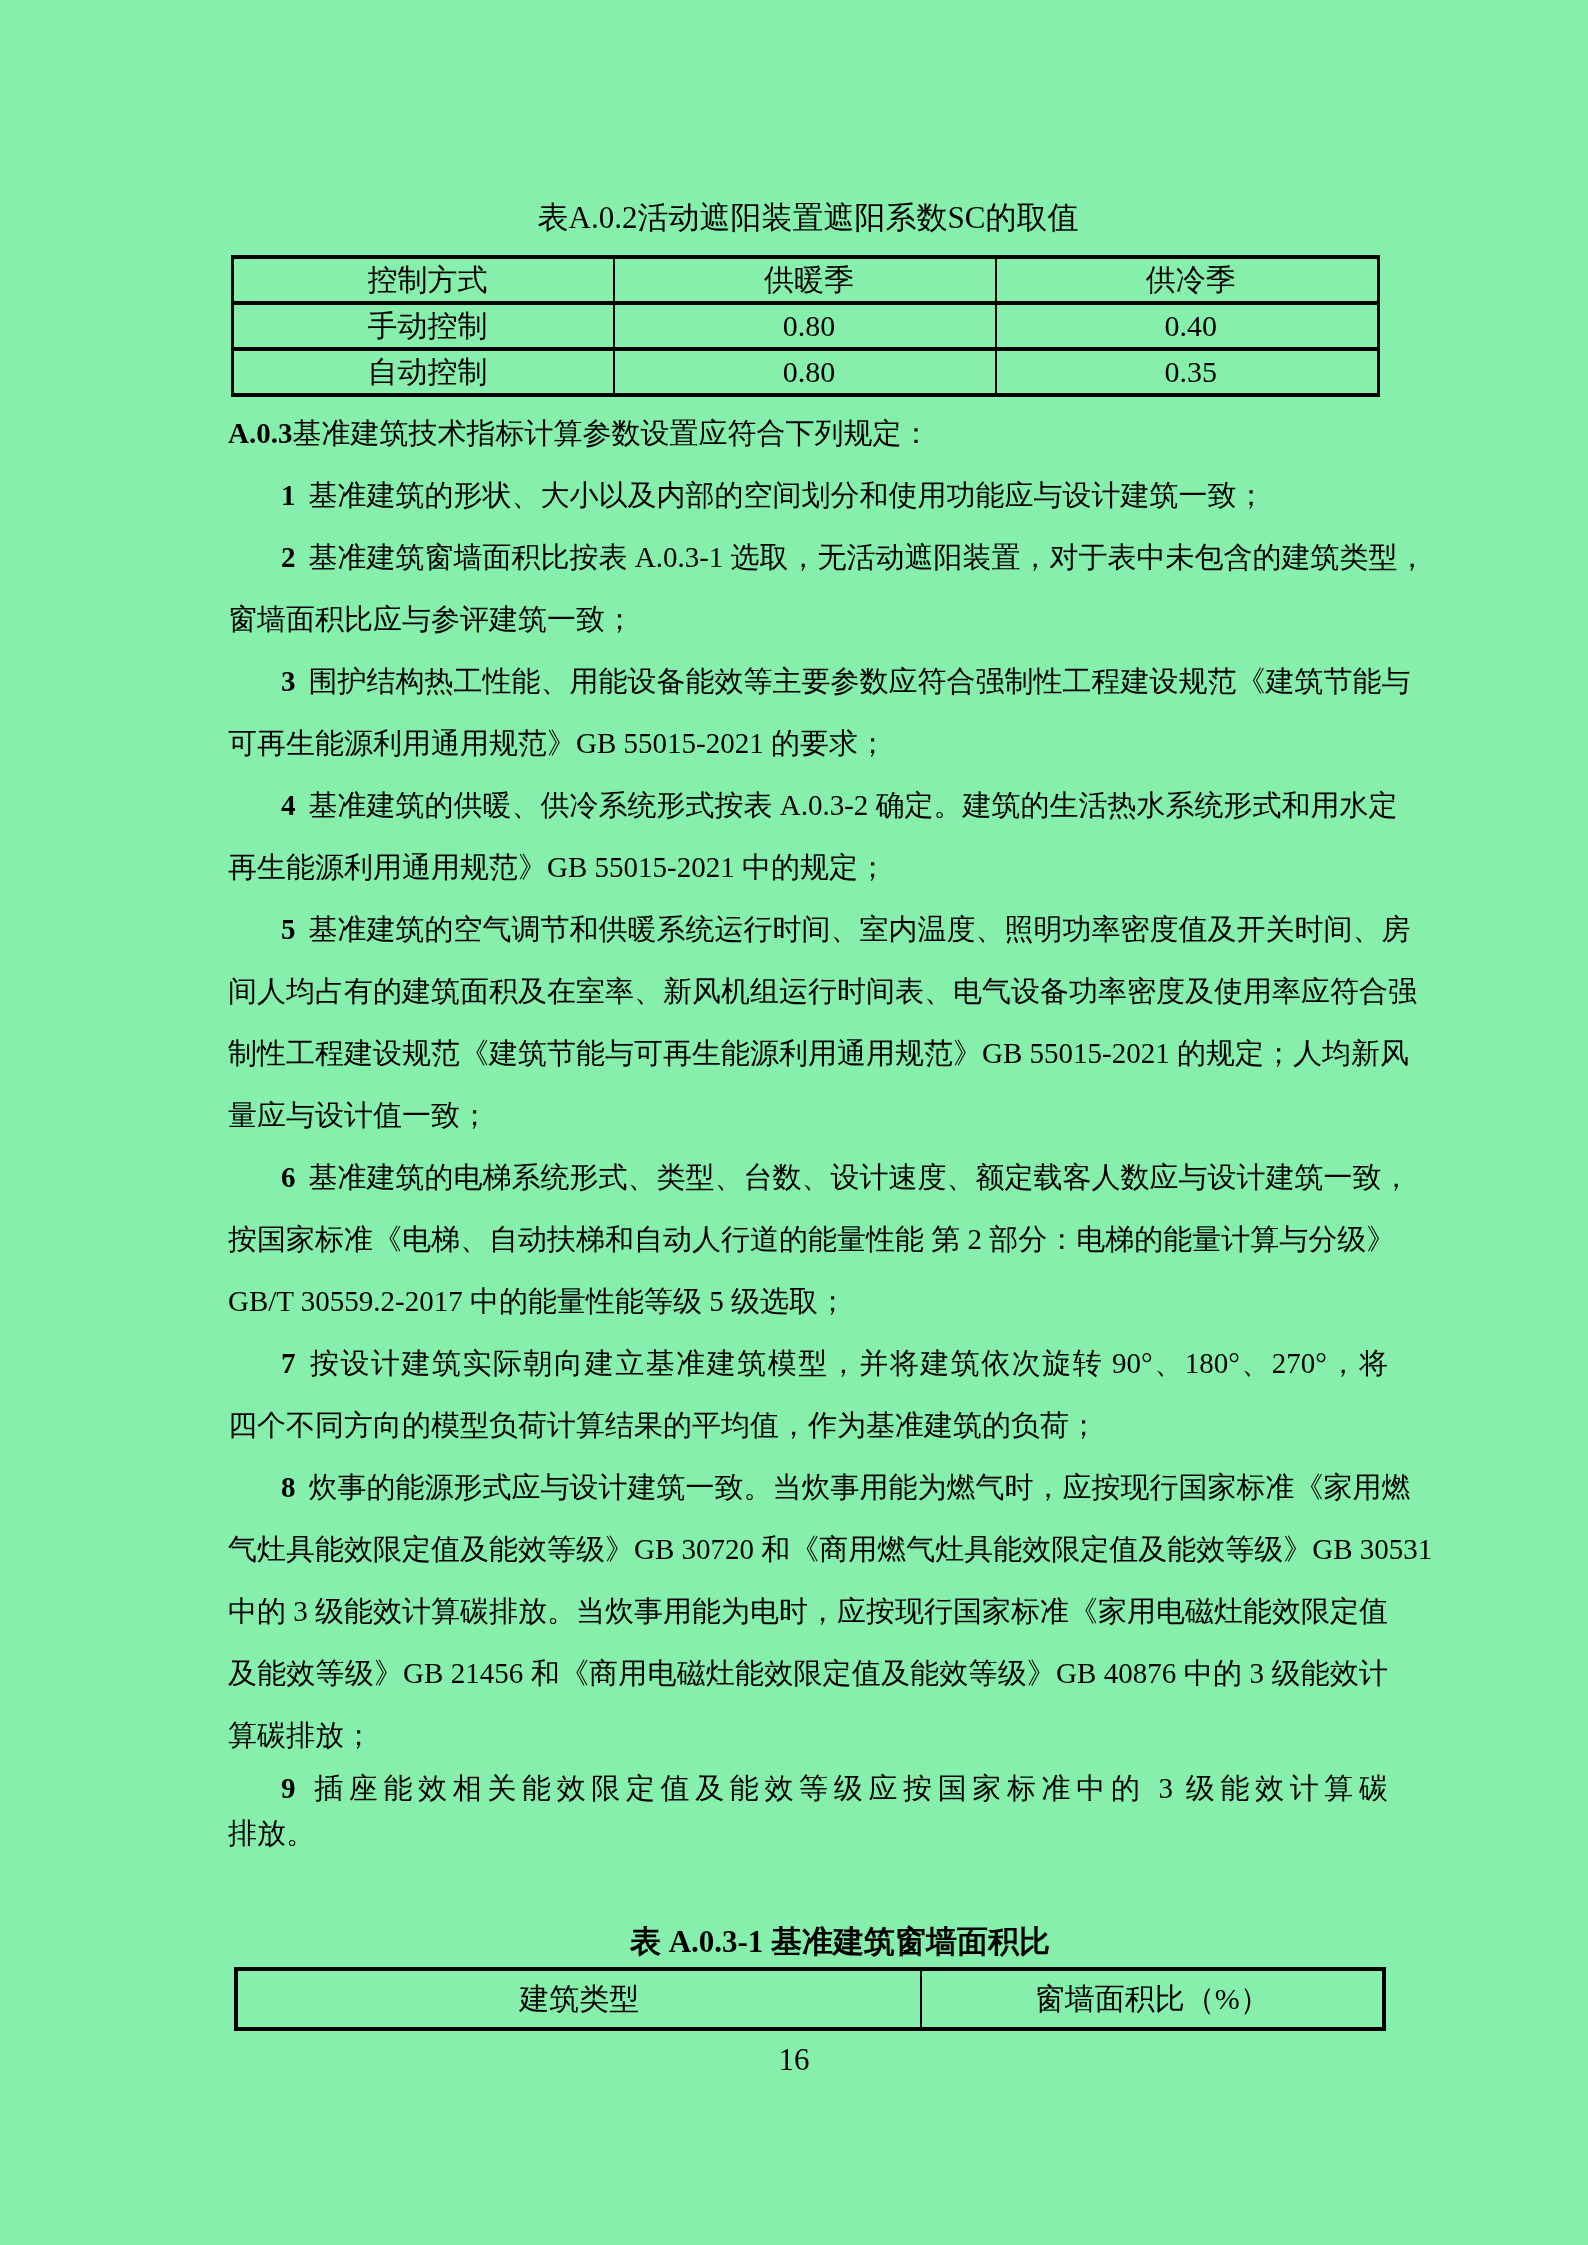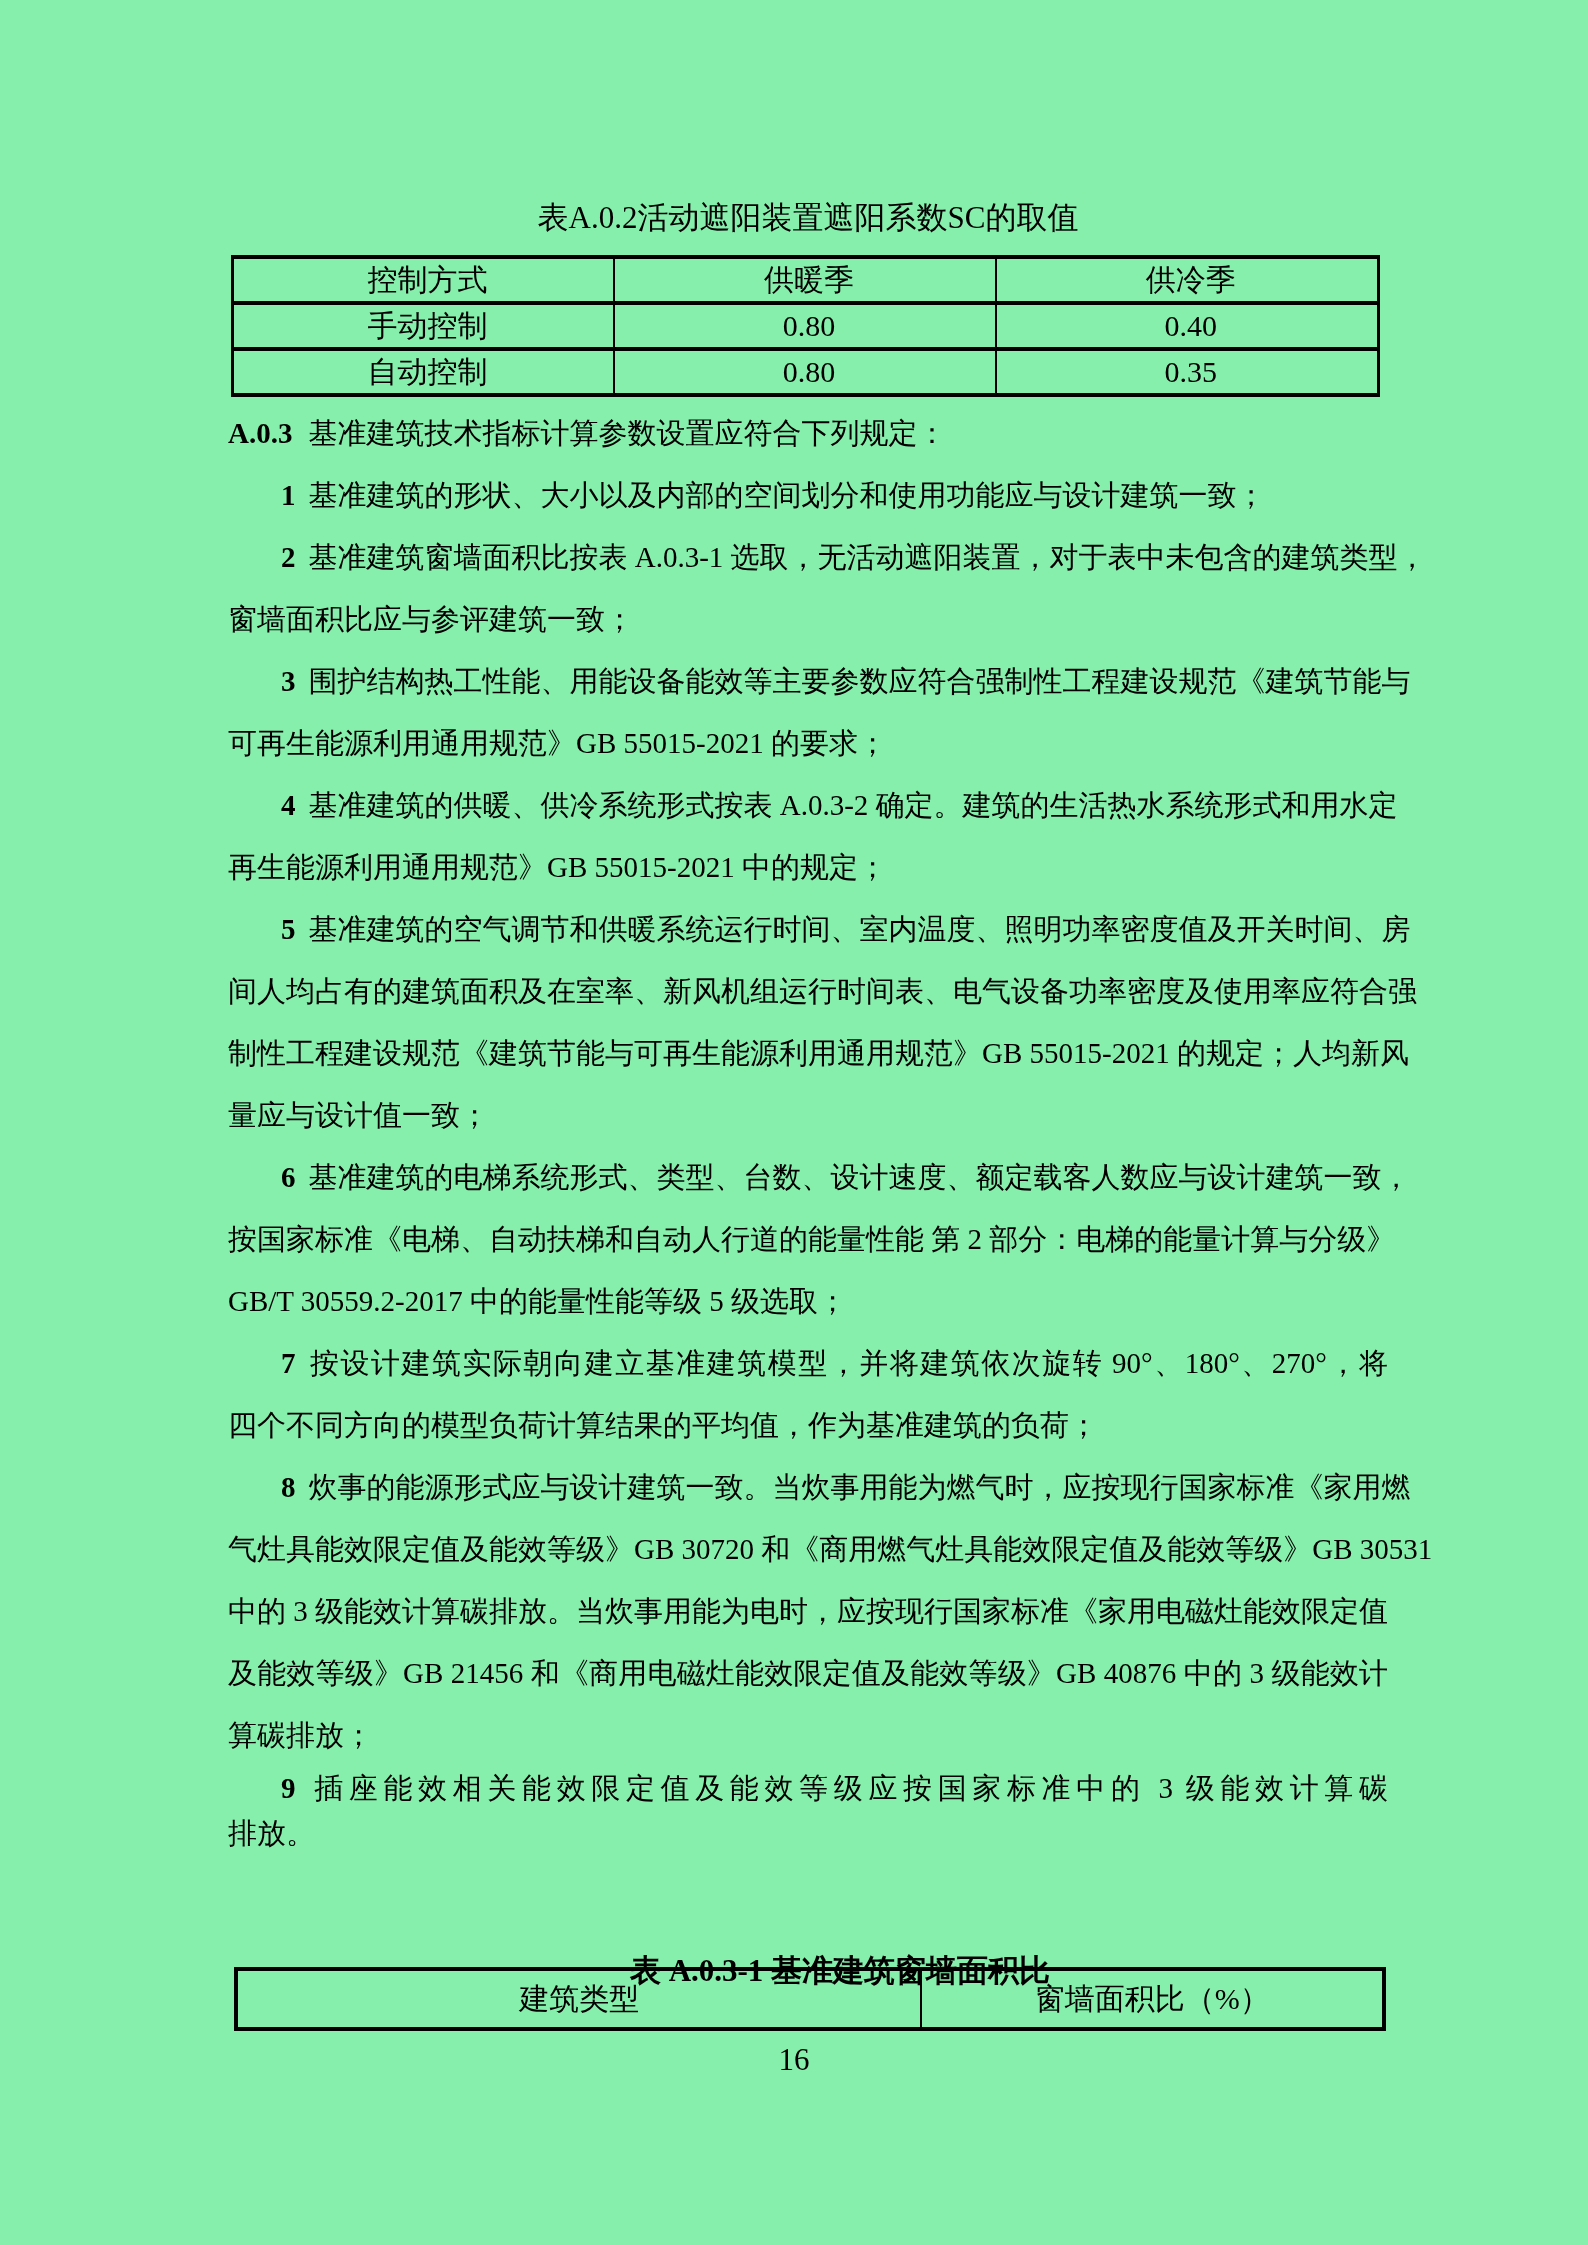--- a/index.html
+++ b/index.html
@@ -14,21 +14,21 @@
   }
   .abs{position:absolute;}
   
   .tbl-title{
     left:228px;width:1160px;
     text-align:center;
     font-size:31px;line-height:40px;
     white-space:nowrap;
   }
   .t-a02{top:198px;}
-  .t-a031{top:1922px;font-weight:700;padding-left:64px;width:1096px;margin-top:29px;}
+  .t-a031{top:1922px;font-weight:700;padding-left:64px;width:1096px;}
   
   table{border-collapse:collapse;table-layout:fixed;}
   td{
     text-align:center;vertical-align:middle;
     font-size:30px;line-height:34px;
     padding:0;
   }
   .tbl-a02{top:255px;left:231px;width:1149px;}
   .tbl-a02 table{width:1149px;border:3px solid #000;}
   .tbl-a02 td{border:2px solid #000;border-top-width:4px;border-bottom-width:4px;height:42px;padding-left:8px;}
@@ -42,21 +42,21 @@
   }
   .line{
     height:62px;line-height:62px;
     white-space:nowrap;
     text-align:left;
   }
   .line.fill{text-align:justify;text-align-last:justify;}
   .line.ind{padding-left:53px;}
   .tight .line{height:45px;line-height:45px;}
   .num{font-weight:700;margin-right:13px;}
-  .cid{font-weight:700;margin-right:16px;}
+  .cid{font-weight:700;margin-right:0;}
   
   .pageno{
     top:2042px;left:0;width:1588px;
     text-align:center;font-size:31px;line-height:36px;
   }
 </style>
 </head>
 <body>
 
 <div class="page">

